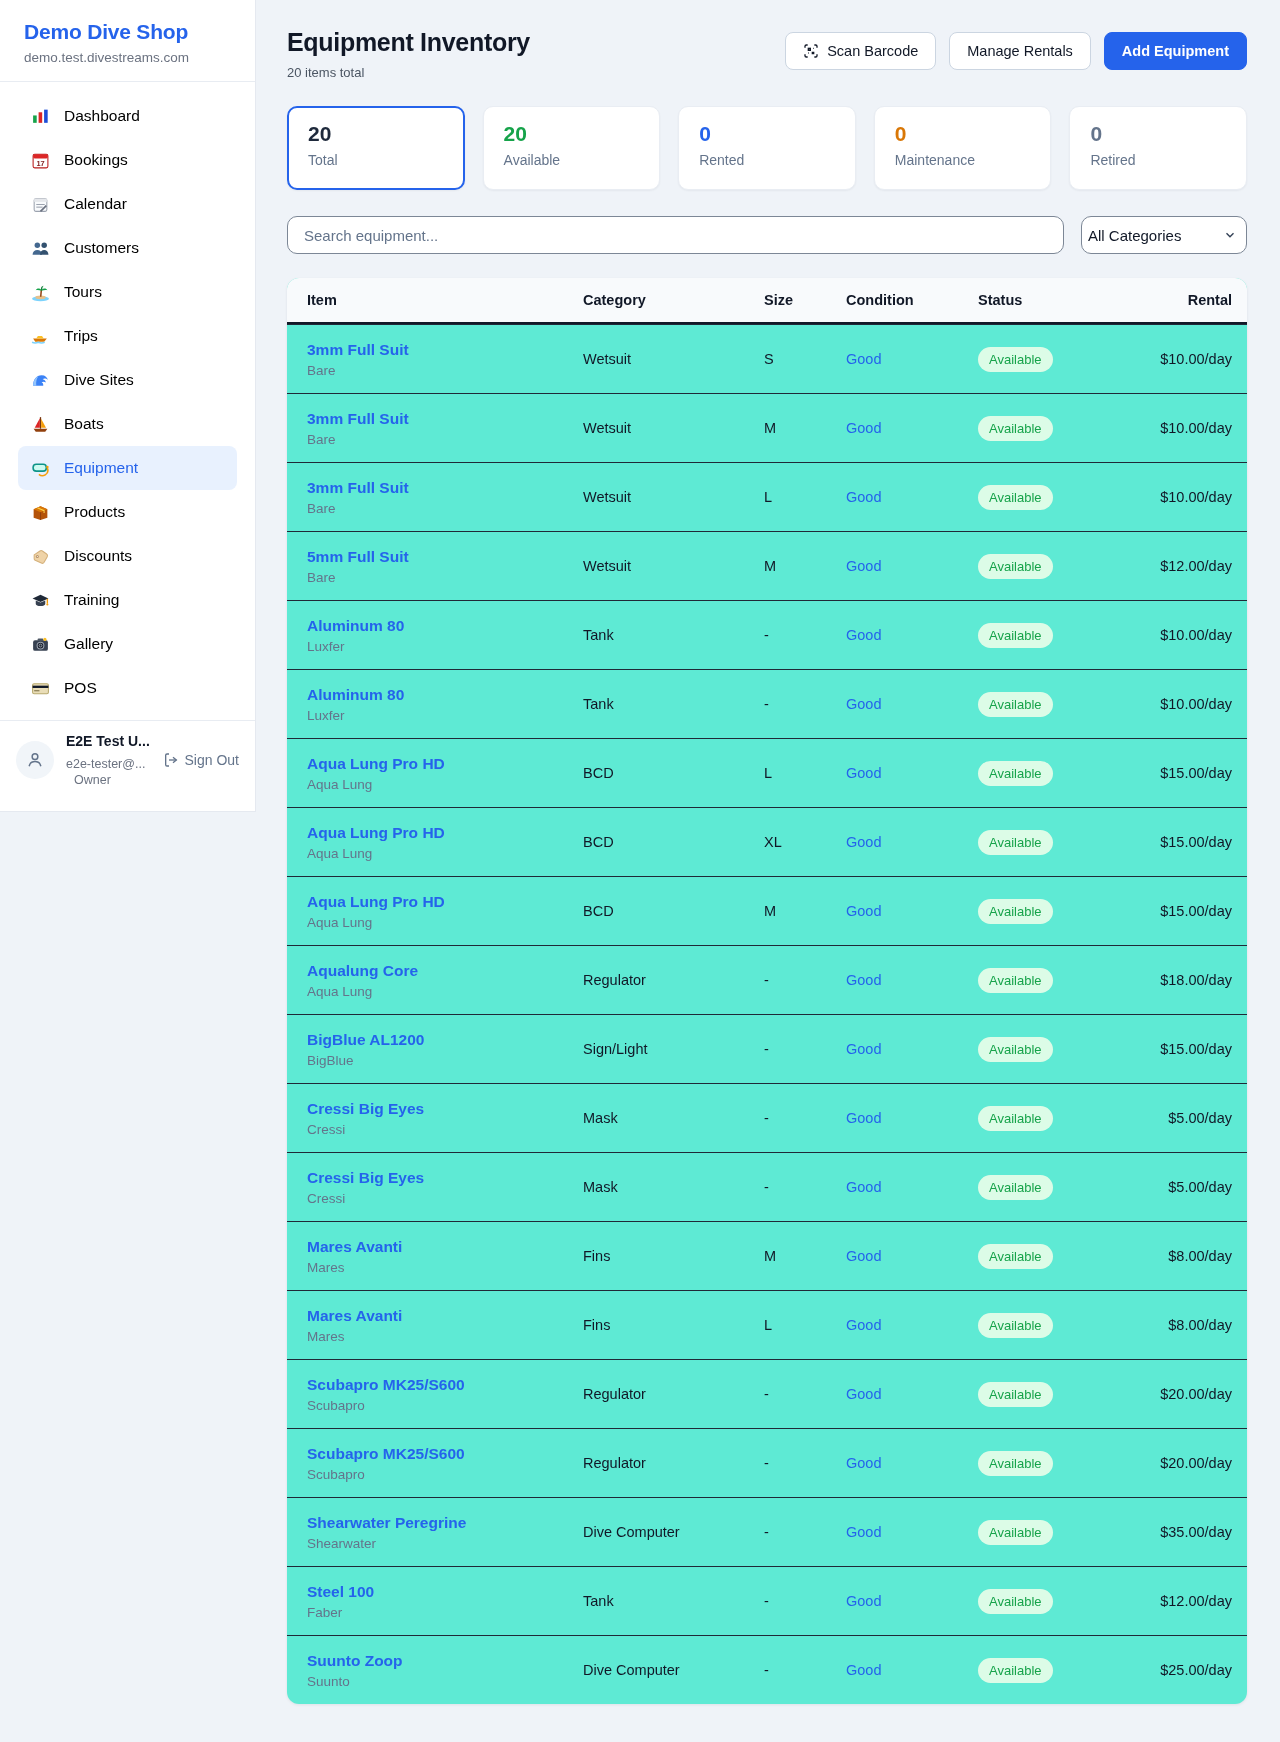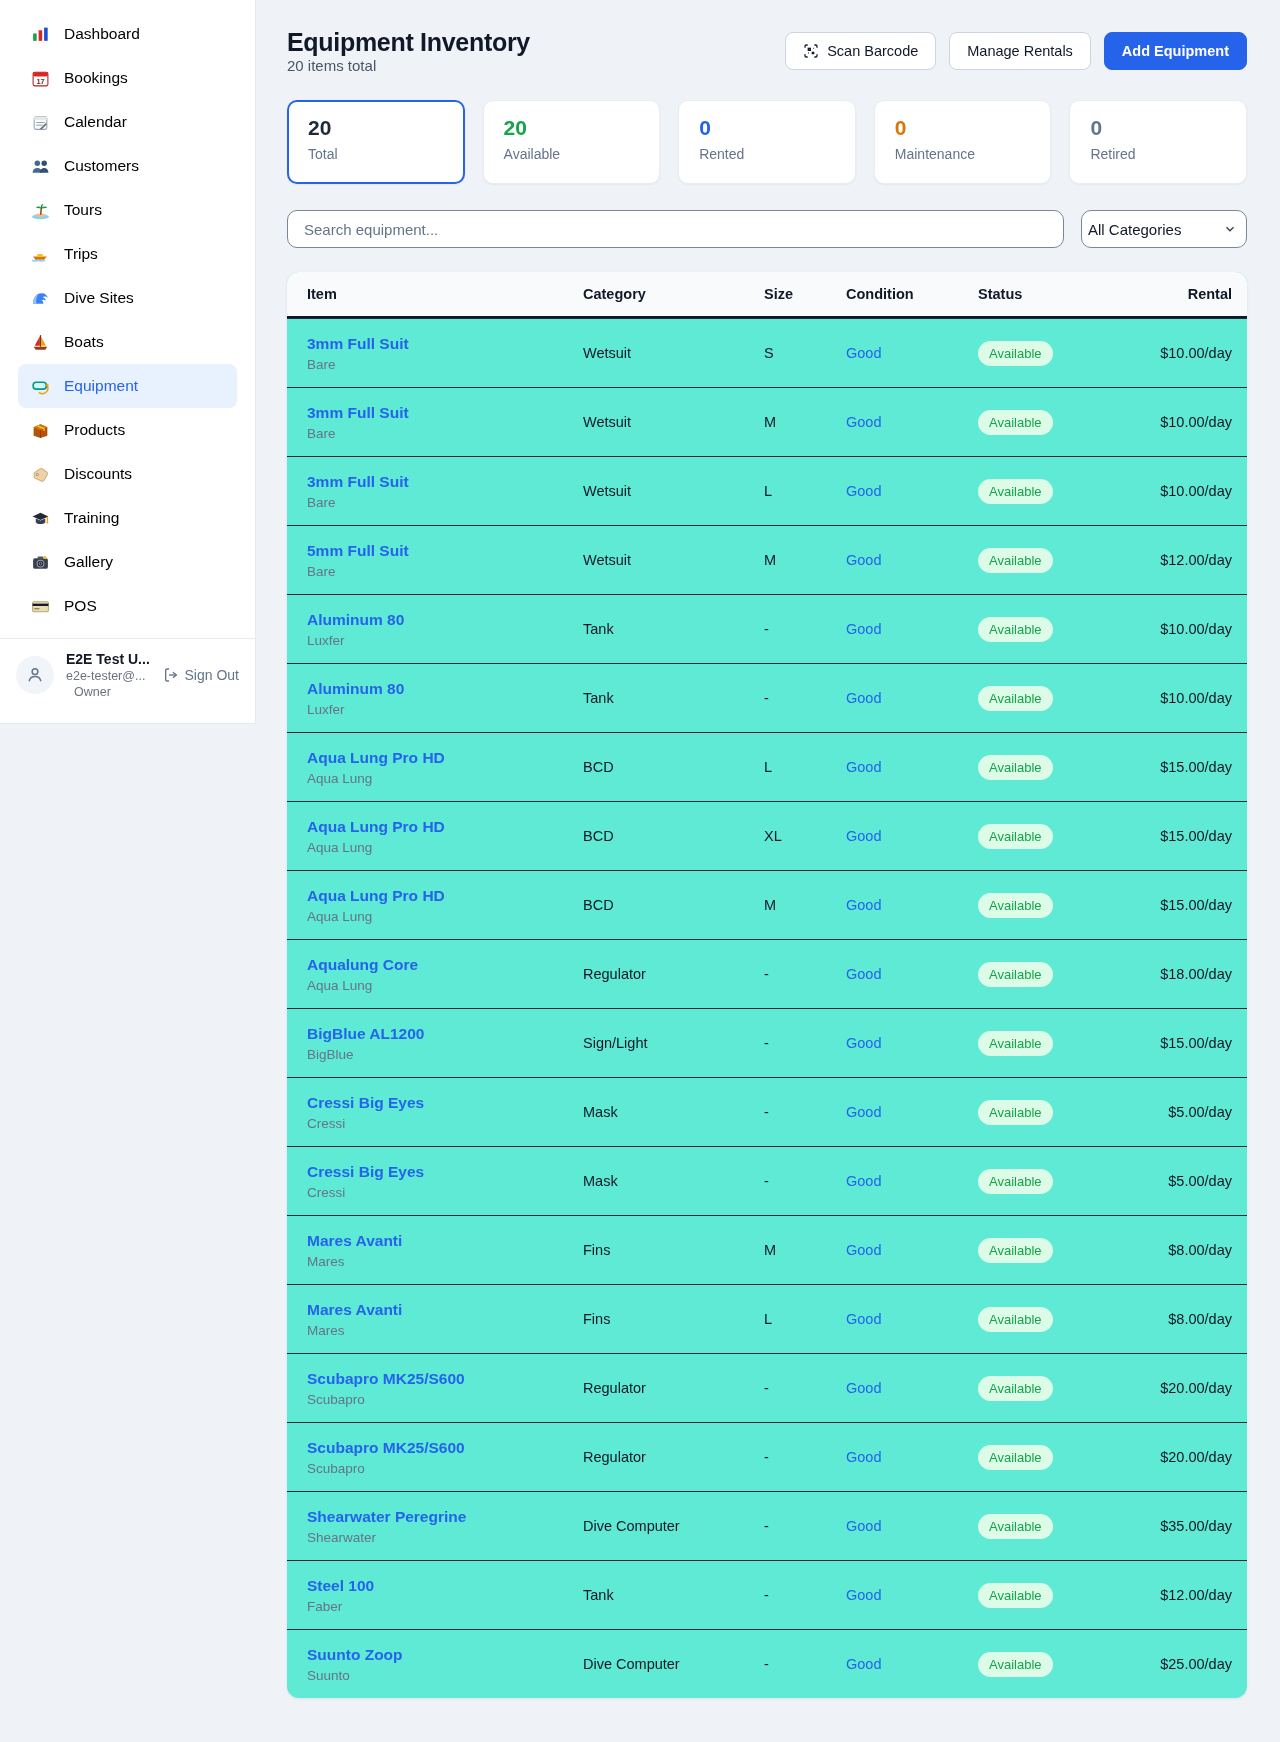--- a/index.html
+++ b/index.html
@@ -37,28 +37,28 @@
     border-top:1px solid #e8ecf2;
     display:flex; align-items:center; gap:12px;
     padding:12px 16px 14px 16px;
   }
   .avatar {
     width:38px; height:38px; border-radius:50%;
     background:#f1f5f9; display:flex; align-items:center; justify-content:center; flex:0 0 38px;
   }
   .uinfo { flex:1; min-width:0; }
   .uname { font-size:14px; font-weight:bold; color:#111827; white-space:nowrap; }
-  .uemail { font-size:12.5px; color:#6b7280; margin-top:2px; white-space:nowrap; }
+  .uemail { font-size:12.5px; color:#6b7280; margin-top:8px; white-space:nowrap; }
   .urole { font-size:12.5px; color:#6b7280; margin-top:2px;margin-left:8px; }
   .signout { display:flex; align-items:center; gap:6px; color:#64748b; font-size:14px; cursor:pointer; white-space:nowrap; }
   
   .main { margin-left:256px; padding:28px 33px 34px 31px; }
   .page-head { display:flex; justify-content:space-between; align-items:flex-start; }
   .page-title { font-size:25px; font-weight:800; letter-spacing:-.3px; color:#111827; }
-  .page-sub { font-size:15px; color:#4b5563; margin-top:0; }
+  .page-sub { font-size:13px; color:#4b5563; margin-top:8px; }
   .head-actions { display:flex; gap:13px; padding-top:4px; }
   .btn {
     height:38px; display:inline-flex; align-items:center; gap:8px;
     padding:0 17px; border-radius:8px; font-size:14.5px; font-weight:500;
     background:#fff; border:1px solid #cbd5e1; color:#111827; cursor:pointer;
     font-family:"Liberation Sans", sans-serif;
   }
   .btn.primary { background:#2563eb; border-color:#2563eb; color:#fff; font-weight:600; }
   
   .stats { display:grid; grid-template-columns:repeat(5,1fr); gap:18px; margin-top:26px; }
@@ -116,20 +116,24 @@
   .cond { font-size:14.5px; color:#2563eb; text-decoration:none; cursor:pointer; }
   .pill {
     display:inline-block; background:#dcfce7; color:#16a34a;
     font-size:13px; padding:5px 11px; border-radius:999px;
   }
 </style>
 </head>
 <body>
 
 <aside class="sidebar">
+  <div class="brand">
+    <div class="brand-name">Demo Dive Shop</div>
+    <div class="brand-domain">demo.test.divestreams.com</div>
+  </div>
 
   <nav class="nav">
     <div class="nav-item">
       <span class="nicon">
         <svg viewBox="0 0 18 18">
             <rect x="2" y="8" width="3.4" height="7" fill="#16a34a"></rect>
             <rect x="7.2" y="5" width="3.4" height="10" fill="#dc2626"></rect>
             <rect x="12.4" y="2.5" width="3.4" height="12.5" fill="#1d4ed8"></rect>
           </svg>
       </span>

